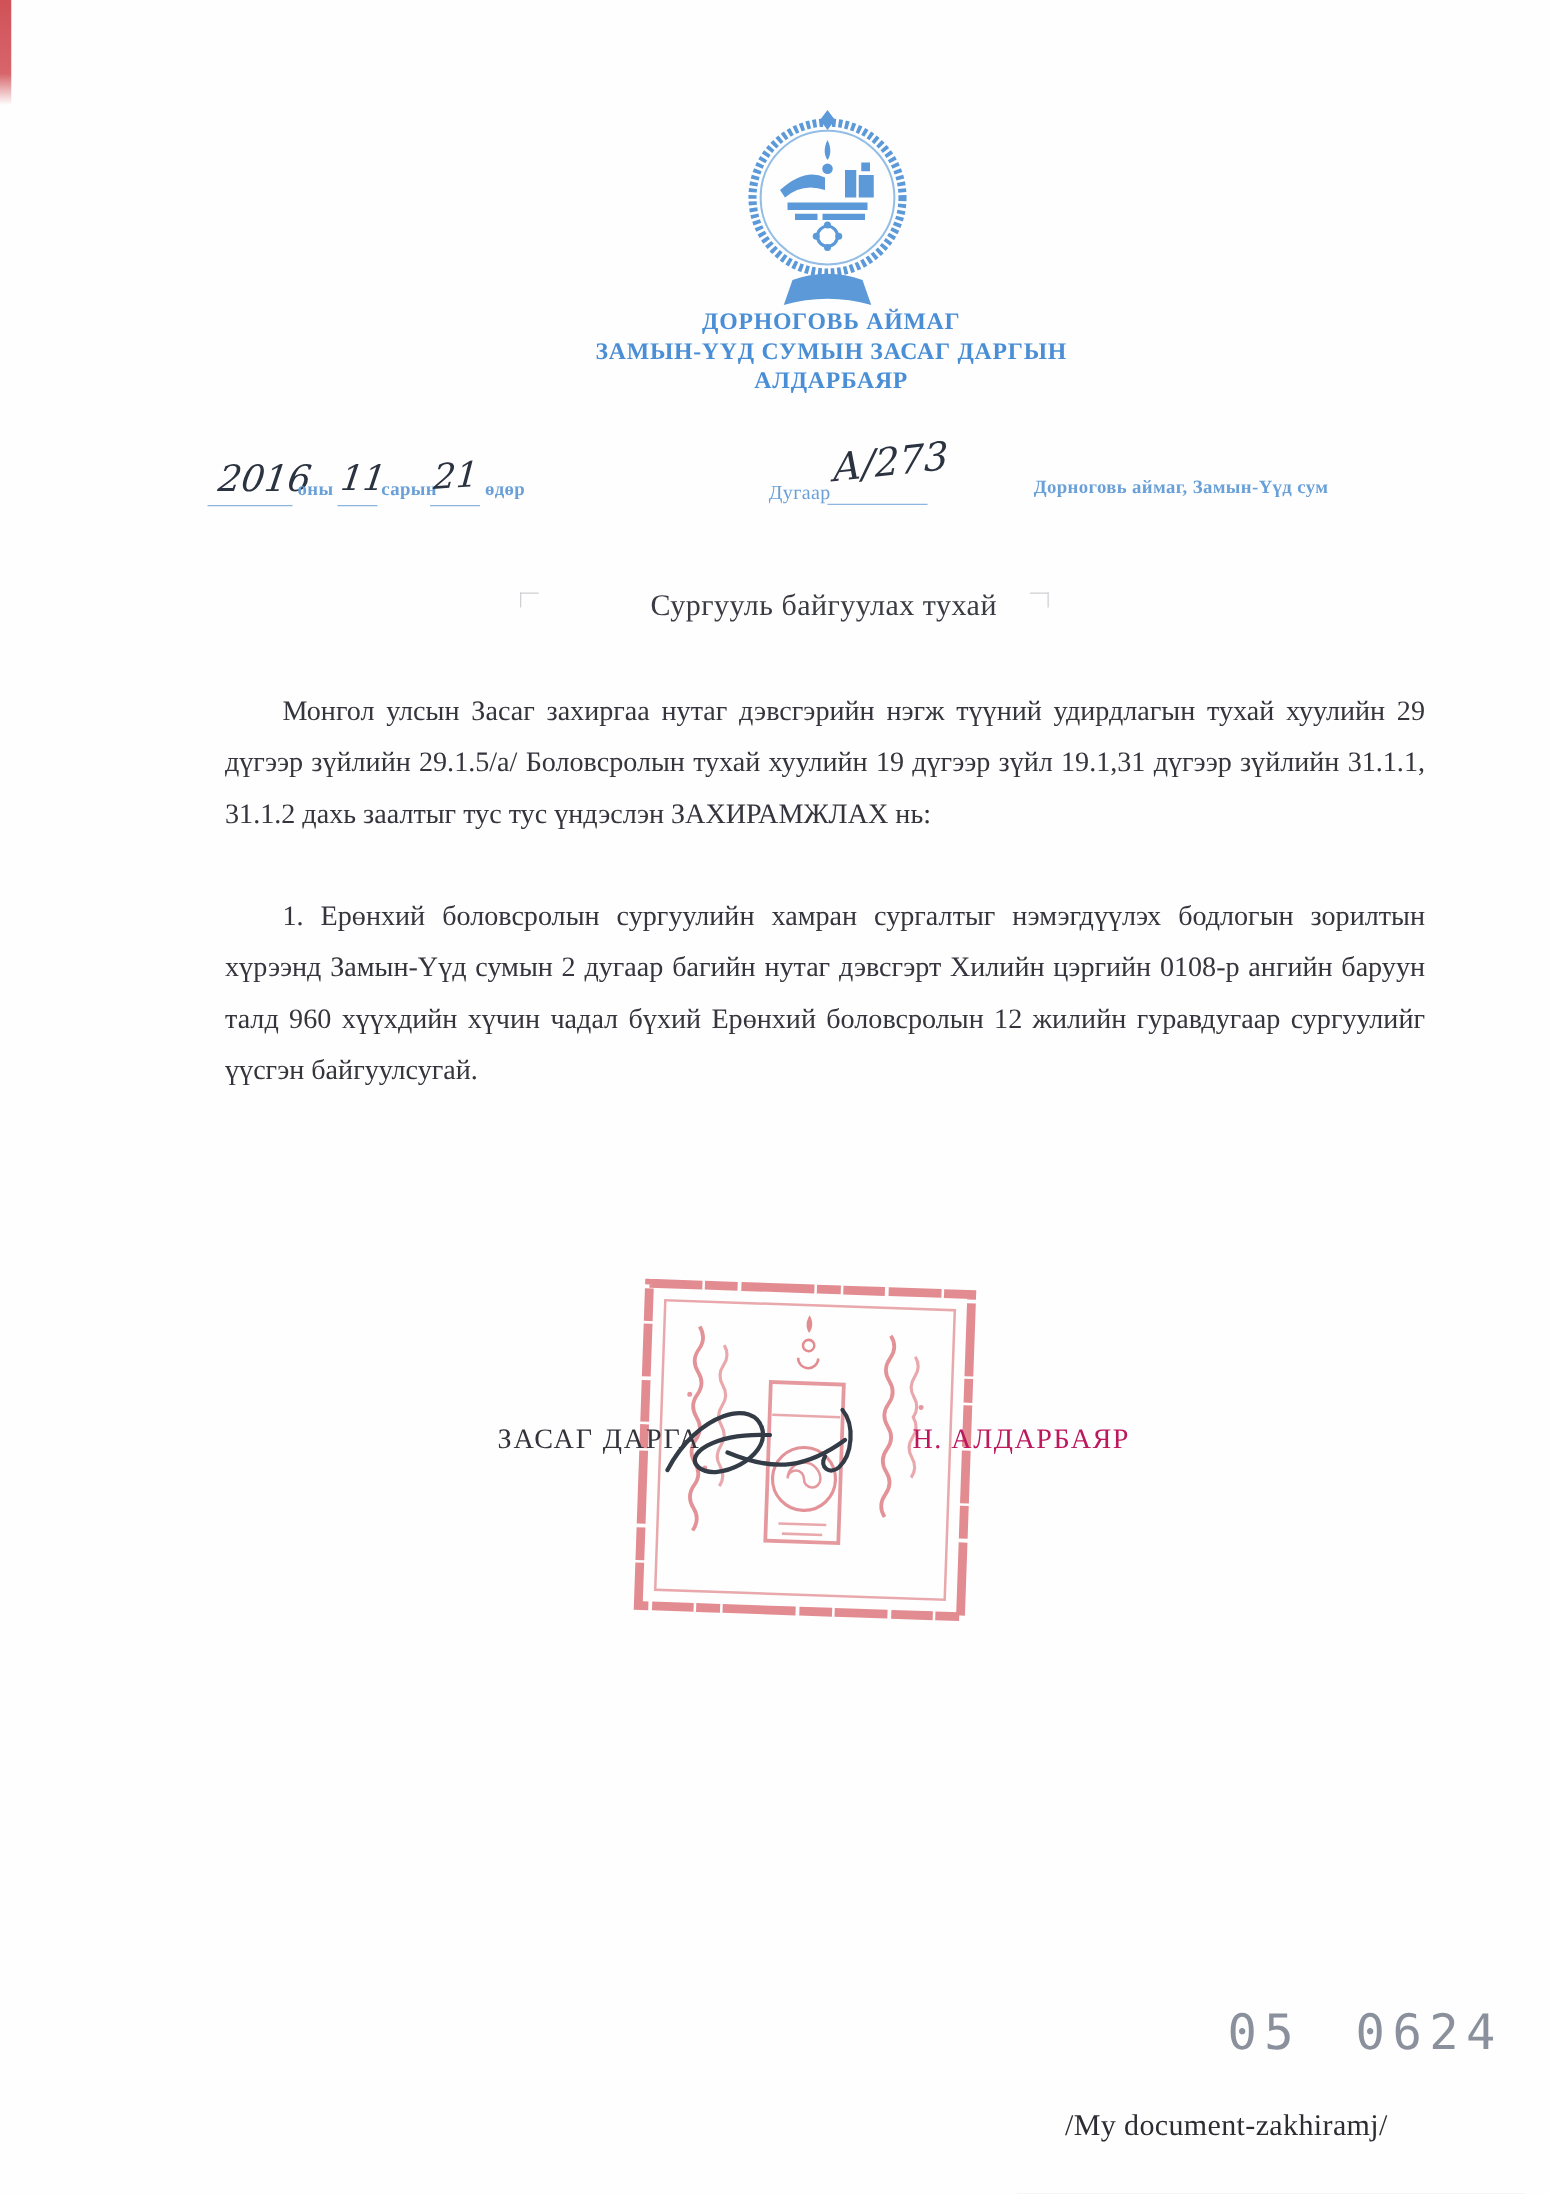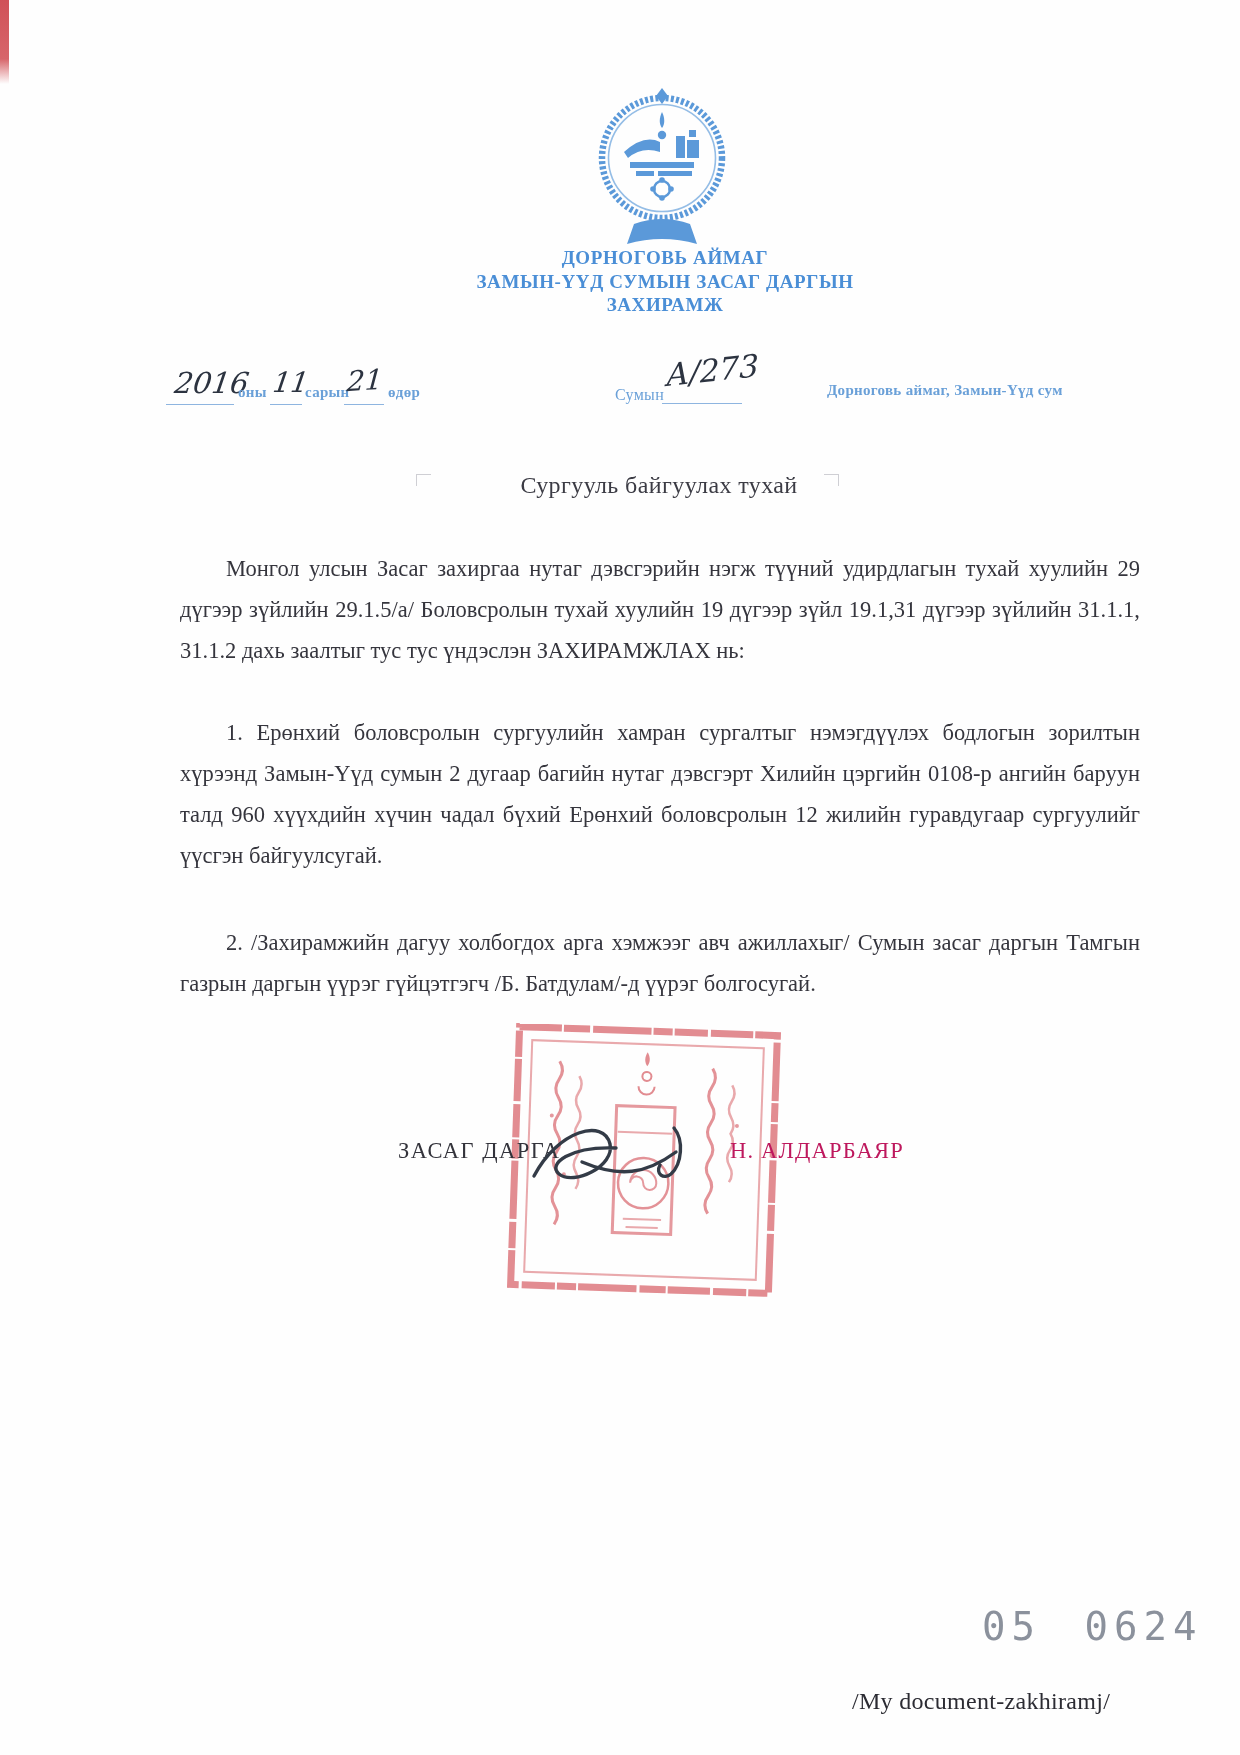--- a/index.html
+++ b/index.html
@@ -97,46 +97,45 @@
       <circle cx="77" cy="103" r="2.8" stroke="none"></circle>
       <circle cx="68" cy="94" r="2.8" stroke="none"></circle>
       <circle cx="68" cy="112" r="2.8" stroke="none"></circle>
       <path d="M40 138 Q68 128 96 138 L103 158 Q68 148 33 158 Z" stroke="none"></path>
     </g>
   </svg>
 
   <div class="org-header">
     <div>ДОРНОГОВЬ АЙМАГ</div>
     <div>ЗАМЫН-ҮҮД СУМЫН ЗАСАГ ДАРГЫН</div>
-    <div>ЗАХИРАМЖ</div>
+    <div>АЛДАРБАЯР</div>
   </div>
 
   <span class="hand" style="left:175px;top:366px;font-size:29px;transform:skewX(-8deg);">2016</span>
   <div class="blank-line" style="left:166px;top:404px;width:68px;"></div>
   <span class="meta-label" style="left:238px;top:384px;">оны</span>
   <span class="hand" style="left:273px;top:366px;font-size:28px;transform:skewX(-8deg);">11</span>
   <div class="blank-line" style="left:270px;top:404px;width:32px;"></div>
   <span class="meta-label" style="left:305px;top:384px;">сарын</span>
   <span class="hand" style="left:347px;top:364px;font-size:28px;transform:skewX(-8deg) rotate(-4deg);">21</span>
   <div class="blank-line" style="left:344px;top:404px;width:40px;"></div>
   <span class="meta-label" style="left:388px;top:384px;">өдөр</span>
 
-  <span class="meta-label" style="left:615px;top:386px;font-weight:normal;font-size:16px;">Сумын</span>
+  <span class="meta-label" style="left:615px;top:386px;font-weight:normal;font-size:16px;">Дугаар</span>
   <div class="blank-line" style="left:662px;top:403px;width:80px;"></div>
   <span class="hand" style="left:666px;top:352px;font-size:31px;transform:rotate(-6deg) skewX(-6deg);">А/273</span>
 
   <span class="meta-label" style="left:827px;top:382px;">Дорноговь аймаг, Замын-Үүд сум</span>
 
   <div class="corner left"></div>
   <div class="corner right"></div>
   <div class="doc-title">Сургууль байгуулах тухай</div>
 
   <p class="para p-preamble">Монгол улсын Засаг захиргаа нутаг дэвсгэрийн нэгж түүний удирдлагын тухай хуулийн 29 дүгээр зүйлийн 29.1.5/а/ Боловсролын тухай хуулийн 19 дүгээр зүйл 19.1,31 дүгээр зүйлийн 31.1.1, 31.1.2 дахь заалтыг тус тус үндэслэн ЗАХИРАМЖЛАХ нь:</p>
   <p class="para p-item1">1. Ерөнхий боловсролын сургуулийн хамран сургалтыг нэмэгдүүлэх бодлогын зорилтын хүрээнд Замын-Үүд сумын 2 дугаар багийн нутаг дэвсгэрт Хилийн цэргийн 0108-р ангийн баруун талд 960 хүүхдийн хүчин чадал бүхий Ерөнхий боловсролын 12 жилийн гуравдугаар сургуулийг үүсгэн байгуулсугай.</p>
-  <p class="para p-item2">2. /Захирамжийн дагуу холбогдох арга хэмжээг авч ажиллахыг/ Сумын засаг даргын Тамгын газрын даргын үүрэг гүйцэтгэгч  /Б. Батдулам/-д үүрэг болгосугай.</p>
 
   <svg class="red-seal" viewBox="0 0 266 266">
     <g fill="none" stroke="#d4565e">
       <rect x="5" y="5" width="256" height="256" stroke-width="7" opacity=".8" stroke-dasharray="42 2 26 3 58 2 19 2 33 3"></rect>
       <rect x="18" y="18" width="230" height="230" stroke-width="2" opacity=".6"></rect>
 
       <path d="M46 38 q6 9 0 18 q-6 9 0 18 q6 9 0 18 q-6 9 0 18 q6 9 0 18 q-6 9 0 18 q6 9 0 18 q-6 9 0 18 q6 9 0 18" stroke-width="3" opacity=".75"></path>
       <path d="M66 52 q5 8 0 16 q-5 8 0 16 q5 8 0 16 q-5 8 0 16 q5 8 0 16 q-5 8 0 16 q5 8 0 16" stroke-width="2.5" opacity=".6"></path>
       <circle cx="40" cy="92" r="2" fill="#d4565e" stroke="none" opacity=".7"></circle>
       <circle cx="54" cy="150" r="2" fill="#d4565e" stroke="none" opacity=".7"></circle>

